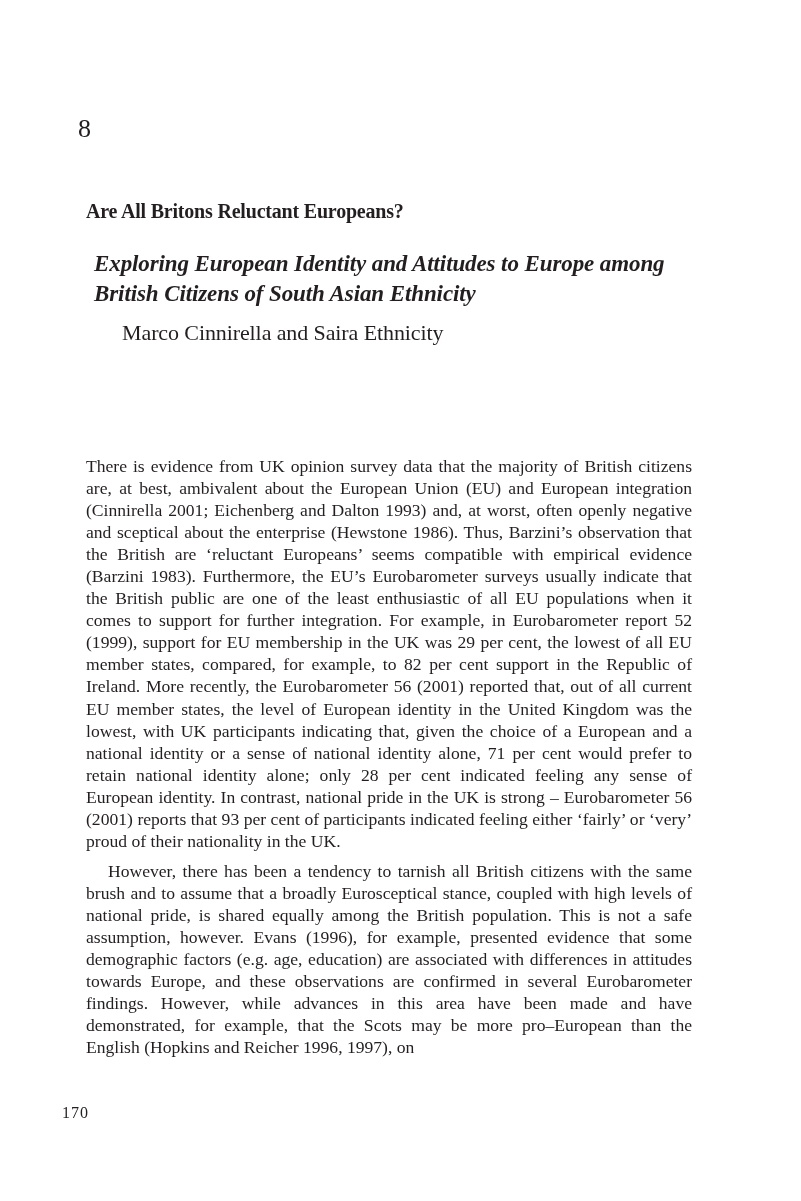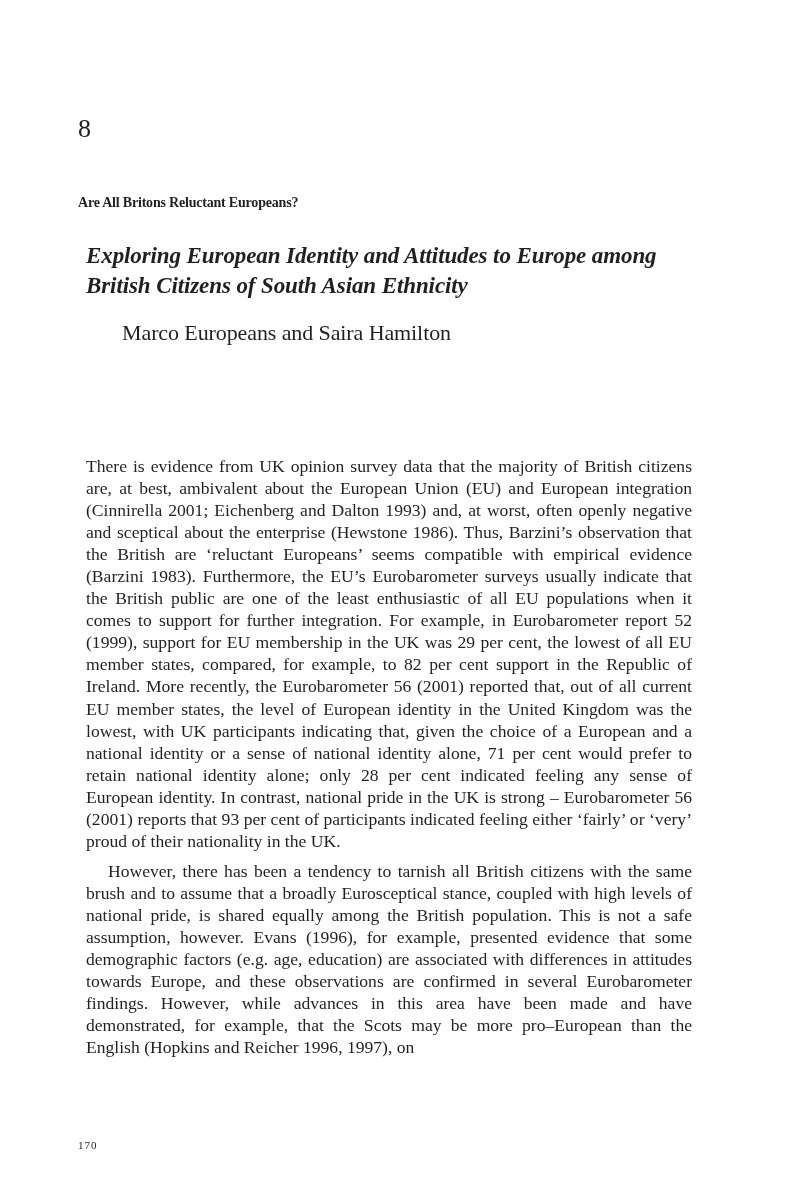--- a/index.html
+++ b/index.html
@@ -1,31 +1,31 @@
 <!DOCTYPE html>
 <html><head>
 <meta charset="utf-8">
 <style>
   html, body { margin: 0; padding: 0; background: #ffffff; }
   body { width: 801px; height: 1201px; position: relative; overflow: hidden; color: #231f20; font-family: "Liberation Serif", "DejaVu Serif", serif; }
   .chapter-number { position: absolute; left: 78px; top: 112px; font-size: 26px; line-height: 34px; }
-  .chapter-title { position: absolute; left: 78px; top: 189px; font-size: 14px; line-height: 28px; font-weight: bold; letter-spacing: -0.2px; margin: 0; }
-  .chapter-subtitle { position: absolute; left: 78px; top: 233px; width: 640px; font-size: 23px; line-height: 30px; font-style: italic; margin: 8px; letter-spacing: -0.1px; }
+  .chapter-title { position: absolute; left: 78px; top: 189px; font-size: 20px; line-height: 28px; font-weight: bold; letter-spacing: -0.2px; margin: 8px; }
+  .chapter-subtitle { position: absolute; left: 78px; top: 233px; width: 640px; font-size: 23px; line-height: 30px; font-style: italic; margin: 16px; letter-spacing: -0.1px; }
   .authors { position: absolute; left: 122px; top: 318px; font-size: 22px; line-height: 30px; letter-spacing: -0.1px; }
   .body-text { position: absolute; left: 78px; top: 447px; width: 622px; font-size: 17.6px; line-height: 22.05px; text-align: justify; }
   .body-text p { margin: 8px; text-indent: 0; }
   .body-text p.indent { text-indent: 22px; }
-  .page-number { position: absolute; left: 78px; top: 1104px; font-size: 11px; letter-spacing: 1px; margin-top: 35px; }
+  .page-number { position: absolute; left: 62px; top: 1104px; font-size: 16px; letter-spacing: 1px; }
 </style>
 </head>
 <body>
 
 <div class="chapter-number">8</div>
 <h1 class="chapter-title">Are All Britons Reluctant Europeans?</h1>
 <h2 class="chapter-subtitle">Exploring European Identity and Attitudes to Europe among British Citizens of South Asian Ethnicity</h2>
-<div class="authors">Marco Europeans and Saira Hamilton</div>
+<div class="authors">Marco Cinnirella and Saira Ethnicity</div>
 
 <div class="body-text">
   <p>There is evidence from UK opinion survey data that the majority of British citizens are, at best, ambivalent about the European Union (EU) and European integration (Cinnirella 2001; Eichenberg and Dalton 1993) and, at worst, often openly negative and sceptical about the enterprise (Hewstone 1986). Thus, Barzini’s observation that the British are ‘reluctant Europeans’ seems compatible with empirical evidence (Barzini 1983). Furthermore, the EU’s Eurobarometer surveys usually indicate that the British public are one of the least enthusiastic of all EU populations when it comes to support for further integration. For example, in Eurobarometer report 52 (1999), support for EU membership in the UK was 29 per cent, the lowest of all EU member states, compared, for example, to 82 per cent support in the Republic of Ireland. More recently, the Eurobarometer 56 (2001) reported that, out of all current EU member states, the level of European identity in the United Kingdom was the lowest, with UK participants indicating that, given the choice of a European and a national identity or a sense of national identity alone, 71 per cent would prefer to retain national identity alone; only 28 per cent indicated feeling any sense of European identity. In contrast, national pride in the UK is strong – Eurobarometer 56 (2001) reports that 93 per cent of participants indicated feeling either ‘fairly’ or ‘very’ proud of their nationality in the UK.</p>
   <p class="indent">However, there has been a tendency to tarnish all British citizens with the same brush and to assume that a broadly Eurosceptical stance, coupled with high levels of national pride, is shared equally among the British population. This is not a safe assumption, however. Evans (1996), for example, presented evidence that some demographic factors (e.g. age, education) are associated with differences in attitudes towards Europe, and these observations are con­firmed in several Eurobarometer findings. However, while advances in this area have been made and have demonstrated, for example, that the Scots may be more pro–European than the English (Hopkins and Reicher 1996, 1997), on</p>
 </div>
 
 <div class="page-number">170</div>
 
 </body></html>

